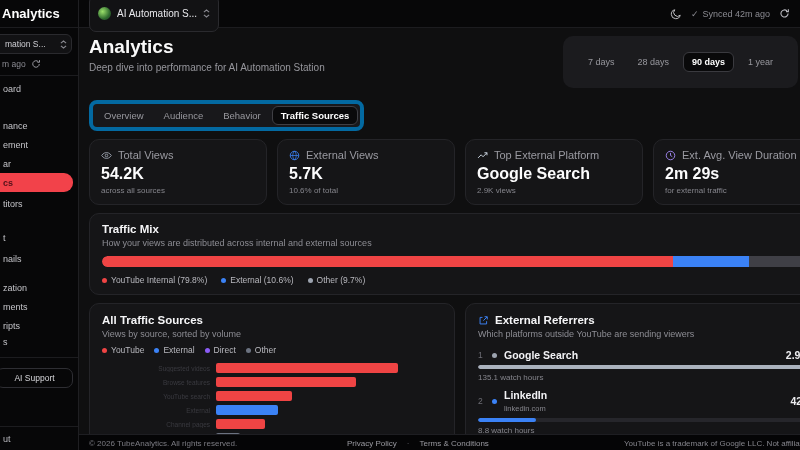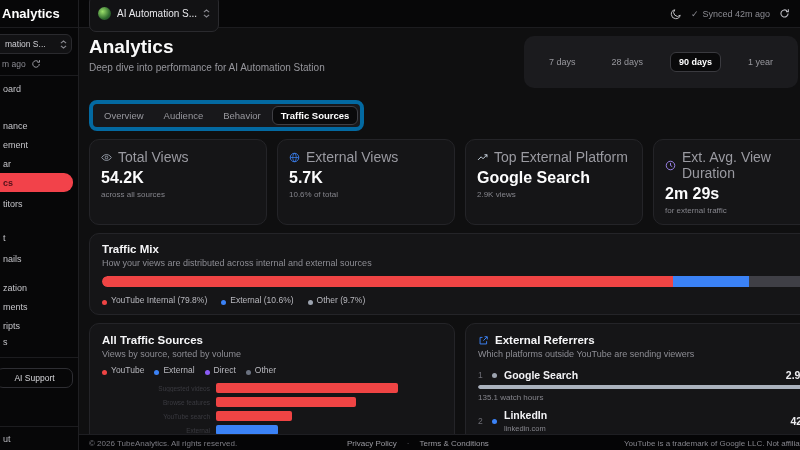--- a/index.html
+++ b/index.html
@@ -24,43 +24,43 @@
   .topbar { height:28px; flex:0 0 28px; background:#070708; border-bottom:1px solid #1c1c1f; display:flex; align-items:center; padding:0 10px; }
   .chip { display:flex; align-items:center; gap:6px; background:#121214; border:1px solid #2a2a2e; border-radius:7px; padding:11px 8px; font-size:10px; color:#e8e8ec; }
   .avatar { width:13px; height:13px; border-radius:50%; background:radial-gradient(circle at 35% 35%, #9adf6a, #2f6b2f 60%, #1c3a1c); }
   .tb-right { margin-left:auto; display:flex; align-items:center; gap:9px; }
   .synced { display:flex; align-items:center; gap:4px; font-size:9px; color:#8b8b92; }
 
   .content { width:742px; padding:8px 0 0 10px; }
   .head-row { width:709px; display:flex; align-items:flex-start; }
   .page-title { font-size:19px; font-weight:bold; color:#fafafa; }
   .page-sub { margin-top:4px; font-size:10px; color:#96969c; }
-  .ranges { margin-left:auto; background:#1b1b1e; border-radius:10px; padding:16px; display:flex; gap:18px; }
+  .ranges { margin-left:auto; background:#1b1b1e; border-radius:10px; padding:16px; display:flex; gap:5px; }
   .range-btn { border:1px solid transparent; background:none; font-family:inherit; font-size:9px; color:#98989e; padding:4px 8px; border-radius:6px; cursor:pointer; }
   .range-btn.active { background:#09090a; border-color:#3a3a3f; color:#fff; font-weight:bold; }
 
   .tabs { margin-top:12px; display:inline-flex; background:#18181b; border:4px solid #0369a1; border-radius:8px; padding:2px; gap:2px; }
   .tab { border:none; background:none; font-family:inherit; font-size:9.5px; color:#98989e; padding:4px 9px; border-radius:6px; cursor:pointer; white-space:nowrap; }
   .tab.active { background:#0a0a0b; border:1px solid #3f3f44; color:#fff; font-weight:bold; padding:3px 8px; }
 
   .stats { margin-top:8px; display:grid; grid-template-columns:repeat(4,178px); gap:10px; }
   .card { background:#151517; border:1px solid #242428; border-radius:10px; }
   .stat { padding:9px 11px; }
-  .stat-top { display:flex; align-items:center; gap:6px; font-size:14px; color:#9a9aa1; }
+  .stat-top { display:flex; align-items:center; gap:6px; font-size:11px; color:#9a9aa1; }
   .stat-val { margin-top:4px; font-size:16px; font-weight:bold; color:#fcfcfd; }
   .stat-sub { margin-top:3px; font-size:8px; color:#85858c; }
 
   .mix { margin-top:8px; width:742px; padding:9px 12px; }
   .card-title { font-size:11.5px; font-weight:bold; color:#f5f5f7; }
   .card-sub { margin-top:3px; font-size:9px; color:#8d8d94; }
   .mix-bar { margin-top:8px; height:11px; border-radius:6px; background:#27272b; display:flex; overflow:hidden; }
   .mix-seg { height:100%; }
   .legend { margin-top:8px; display:flex; gap:14px; font-size:8.5px; color:#b9b9bf; align-items:center; }
   .dot { width:5px; height:5px; border-radius:50%; display:inline-block; margin-right:4px; }
-  .leg-item { display:flex; align-items:flex-end; }
+  .leg-item { display:flex; align-items:center; }
 
   .grid2 { margin-top:8px; display:grid; grid-template-columns:366px 366px; gap:10px; }
   .tall { height:230px; overflow:hidden; }
   .chart-card { padding:10px 12px; }
   .bars { margin-top:8px; }
   .bar-row { display:flex; align-items:center; height:10px; margin-bottom:4px; }
   .bar-label { width:114px; flex:0 0 114px; text-align:right; font-size:6.5px; color:#3a3a40; padding-right:6px; white-space:nowrap; overflow:hidden; }
   .bar-track { width:182px; }
   .bar-fill { height:10px; border-radius:2px; }
 

